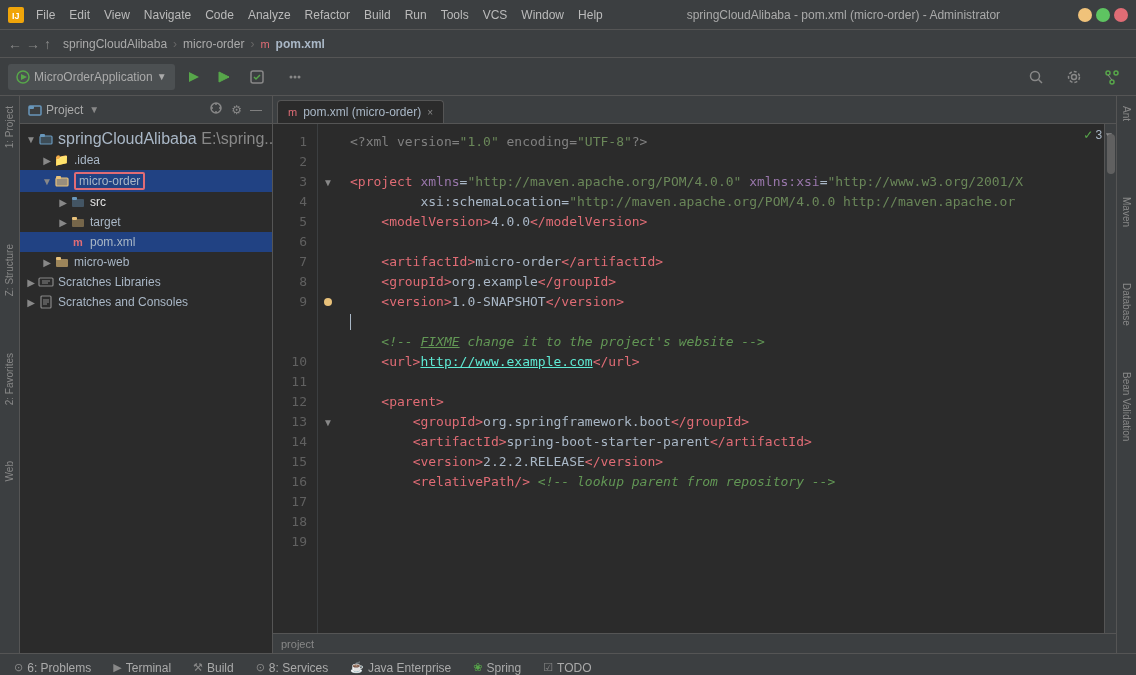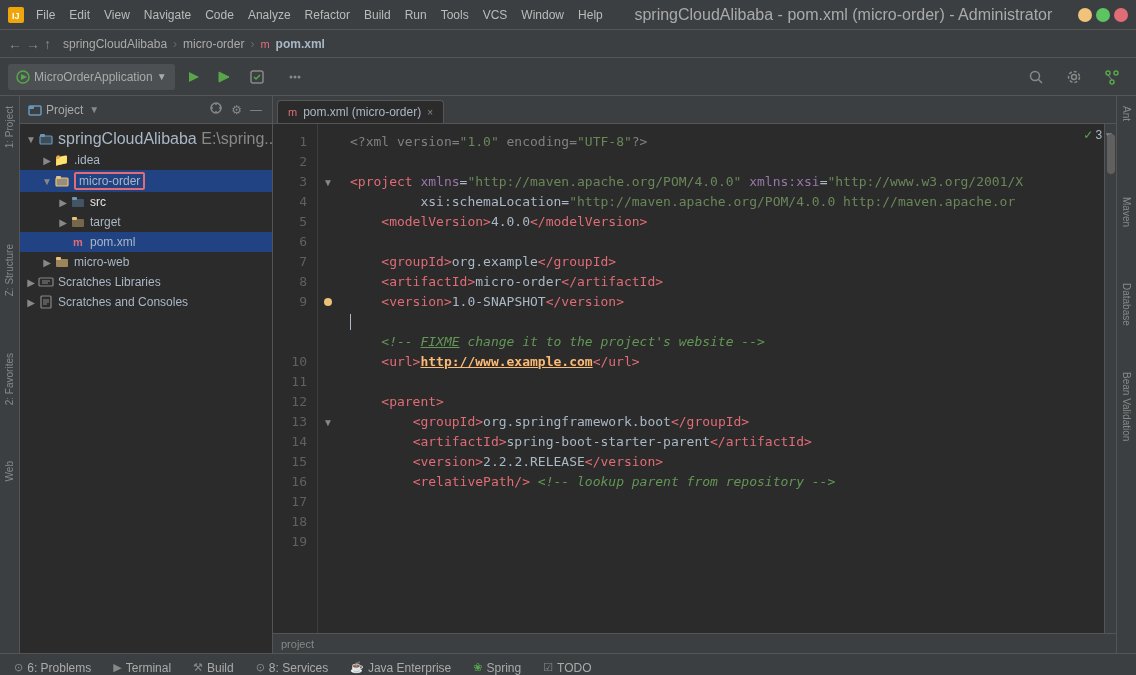--- a/index.html
+++ b/index.html
@@ -44,21 +44,21 @@
       display: flex;
       gap: 2px;
       font-size: 12px;
       color: #bbb;
     }
     .menu-item {
       padding: 2px 6px;
       cursor: pointer;
     }
     .title-bar-center {
-      font-size: 16px;
+      font-size: 12px;
       color: #aaa;
     }
     .title-bar-right {
       display: flex;
       gap: 4px;
     }
     .win-btn {
       width: 14px;
       height: 14px;
       border-radius: 50%;
@@ -303,21 +303,21 @@
       display: flex;
       align-items: center;
     }
     .code-line.cursor-line { position: relative; }
     .cursor { border-left: 1.5px solid #a9b7c6; height: 16px; display: inline-block; }
     .xml-decl { color: #808080; }
     .xml-tag { color: #e06c75; }
     .xml-attr { color: #9876aa; }
     .xml-string { color: #6a8759; }
     .xml-comment { color: #629755; font-style: italic; }
-    .xml-link { color: #fdba74; text-decoration: underline; font-weight: bold; }
+    .xml-link { color: #5eead4; text-decoration: underline; }
 
     
     #right-tabs {
       width: 20px;
       background: #3c3f41;
       display: flex;
       flex-direction: column;
       align-items: center;
       padding-top: 4px;
       gap: 2px;
@@ -683,25 +683,25 @@
           <span style="color:#a9b7c6;">         xsi:schemaLocation=<span class="xml-string">"http://maven.apache.org/POM/4.0.0 http://maven.apache.or</span></span>
         </div>
 
         <div class="code-line">
           <span style="color:#a9b7c6;">    <span class="xml-tag">&lt;modelVersion&gt;</span>4.0.0<span class="xml-tag">&lt;/modelVersion&gt;</span></span>
         </div>
 
         <div class="code-line"></div>
 
         <div class="code-line">
+          <span style="color:#a9b7c6;">    <span class="xml-tag">&lt;artifactId&gt;</span>micro-order<span class="xml-tag">&lt;/artifactId&gt;</span></span>
+        </div>
+
+        <div class="code-line">
           <span style="color:#a9b7c6;">    <span class="xml-tag">&lt;groupId&gt;</span>org.example<span class="xml-tag">&lt;/groupId&gt;</span></span>
-        </div>
-
-        <div class="code-line">
-          <span style="color:#a9b7c6;">    <span class="xml-tag">&lt;artifactId&gt;</span>micro-order<span class="xml-tag">&lt;/artifactId&gt;</span></span>
         </div>
 
         <div class="code-line">
           <span style="color:#a9b7c6;">    <span class="xml-tag">&lt;version&gt;</span>1.0-SNAPSHOT<span class="xml-tag">&lt;/version&gt;</span></span>
         </div>
 
         <div class="code-line cursor-line">
           <span class="cursor"></span>
         </div>
 

